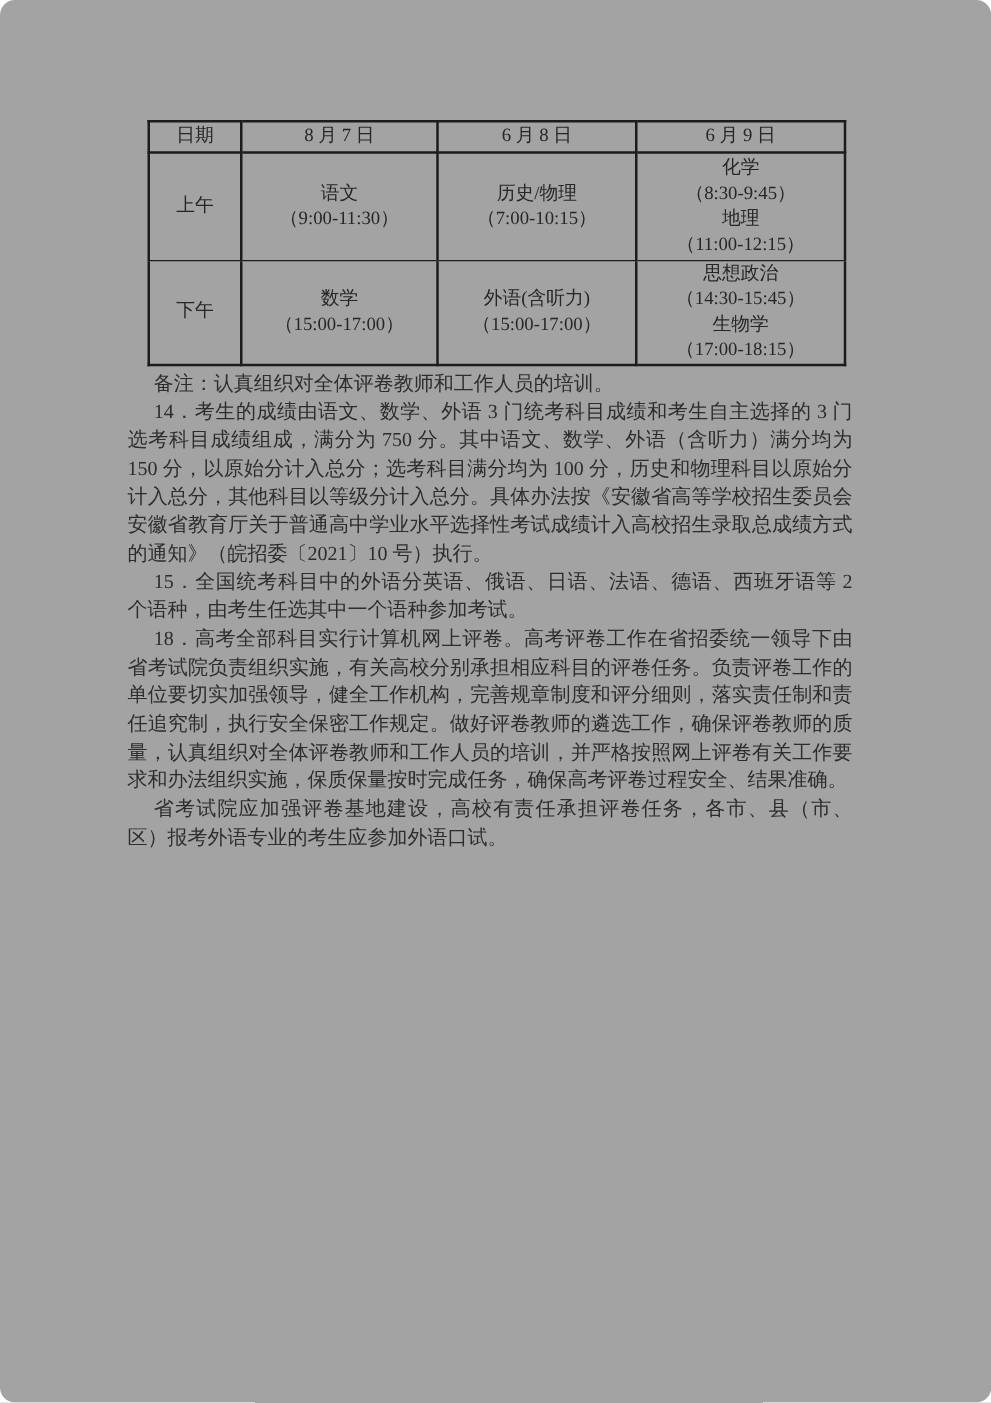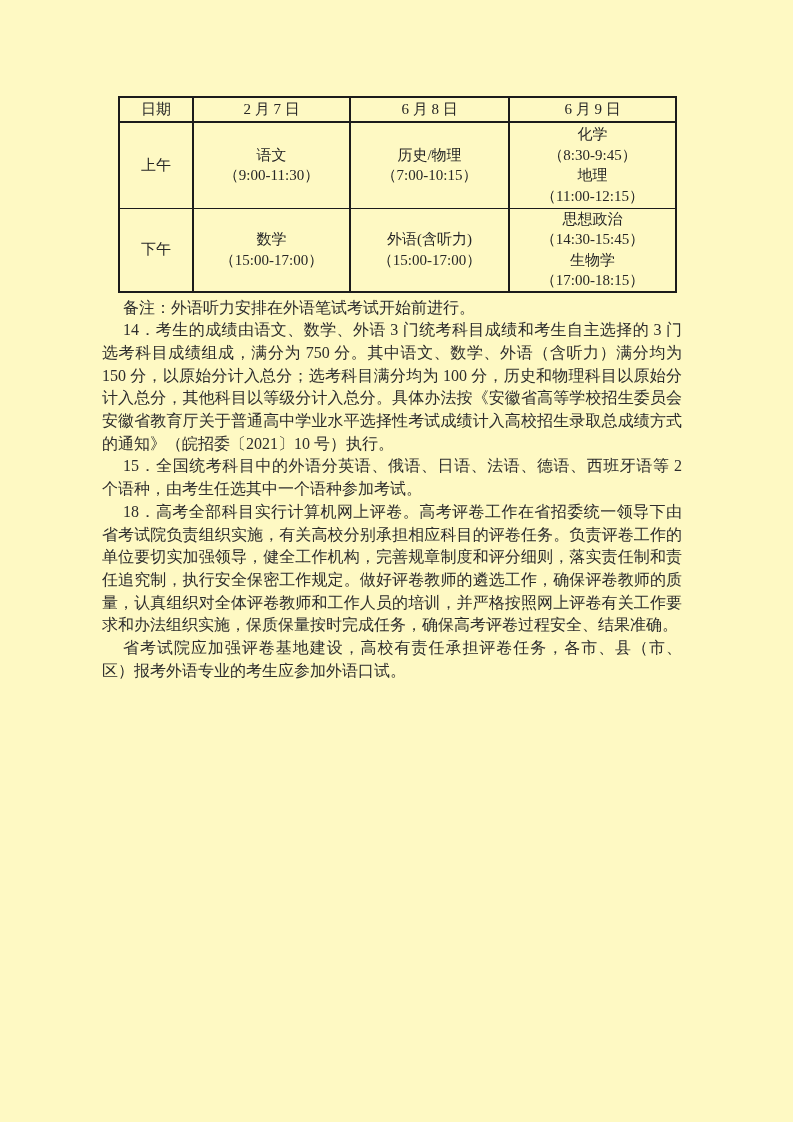--- a/index.html
+++ b/index.html
@@ -2,24 +2,25 @@
 <html><head>
 <meta charset="utf-8">
 <style>
   * { margin: 0; padding: 0; box-sizing: border-box; }
   html, body { background: #ffffff; }
   .page {
     position: relative;
     width: 793px;
     height: 1122px;
     margin: 0 auto;
-    background: #fef9c3;
+    background: #a3a3a3;
     font-family: "Liberation Serif", "DejaVu Serif", serif;
     color: #2d2d2d;
     overflow: hidden;
+    border-radius: 12px;
   }
   .content {
     position: absolute;
     left: 102px;
     top: 96px;
     width: 580px;
   }
   table.schedule {
     border-collapse: collapse;
     table-layout: fixed;
@@ -57,21 +58,21 @@
     <table class="schedule">
       <colgroup>
         <col style="width:74px">
         <col style="width:157px">
         <col style="width:159px">
         <col style="width:167px">
       </colgroup>
       <tbody>
         <tr class="hdr">
           <td>日期</td>
-          <td>2 月 7 日</td>
+          <td>8 月 7 日</td>
           <td>6 月 8 日</td>
           <td>6 月 9 日</td>
         </tr>
         <tr class="r1">
           <td>上午</td>
           <td class="cell">语文
 （9:00-11:30）</td>
           <td class="cell">历史/物理
 （7:00-10:15）</td>
           <td class="cell">化学
@@ -86,20 +87,20 @@
           <td class="cell">外语(含听力)
 （15:00-17:00）</td>
           <td class="cell">思想政治
 （14:30-15:45）
 生物学
 （17:00-18:15）</td>
         </tr>
       </tbody>
     </table>
 
-    <p class="para ind note-line">备注：外语听力安排在外语笔试考试开始前进行。</p>
+    <p class="para ind note-line">备注：认真组织对全体评卷教师和工作人员的培训。</p>
     <p class="para ind">14．考生的成绩由语文、数学、外语 3 门统考科目成绩和考生自主选择的 3 门选考科目成绩组成，满分为 750 分。其中语文、数学、外语（含听力）满分均为 150 分，以原始分计入总分；选考科目满分均为 100 分，历史和物理科目以原始分计入总分，其他科目以等级分计入总分。具体办法按《安徽省高等学校招生委员会 安徽省教育厅关于普通高中学业水平选择性考试成绩计入高校招生录取总成绩方式的通知》（皖招委〔2021〕10 号）执行。</p>
     <p class="para ind">15．全国统考科目中的外语分英语、俄语、日语、法语、德语、西班牙语等 2 个语种，由考生任选其中一个语种参加考试。</p>
     <p class="para ind">18．高考全部科目实行计算机网上评卷。高考评卷工作在省招委统一领导下由省考试院负责组织实施，有关高校分别承担相应科目的评卷任务。负责评卷工作的单位要切实加强领导，健全工作机构，完善规章制度和评分细则，落实责任制和责任追究制，执行安全保密工作规定。做好评卷教师的遴选工作，确保评卷教师的质量，认真组织对全体评卷教师和工作人员的培训，并严格按照网上评卷有关工作要求和办法组织实施，保质保量按时完成任务，确保高考评卷过程安全、结果准确。</p>
     <p class="para ind">省考试院应加强评卷基地建设，高校有责任承担评卷任务，各市、县（市、区）报考外语专业的考生应参加外语口试。</p>
 
   </div>
 </div>
 
 </body></html>

